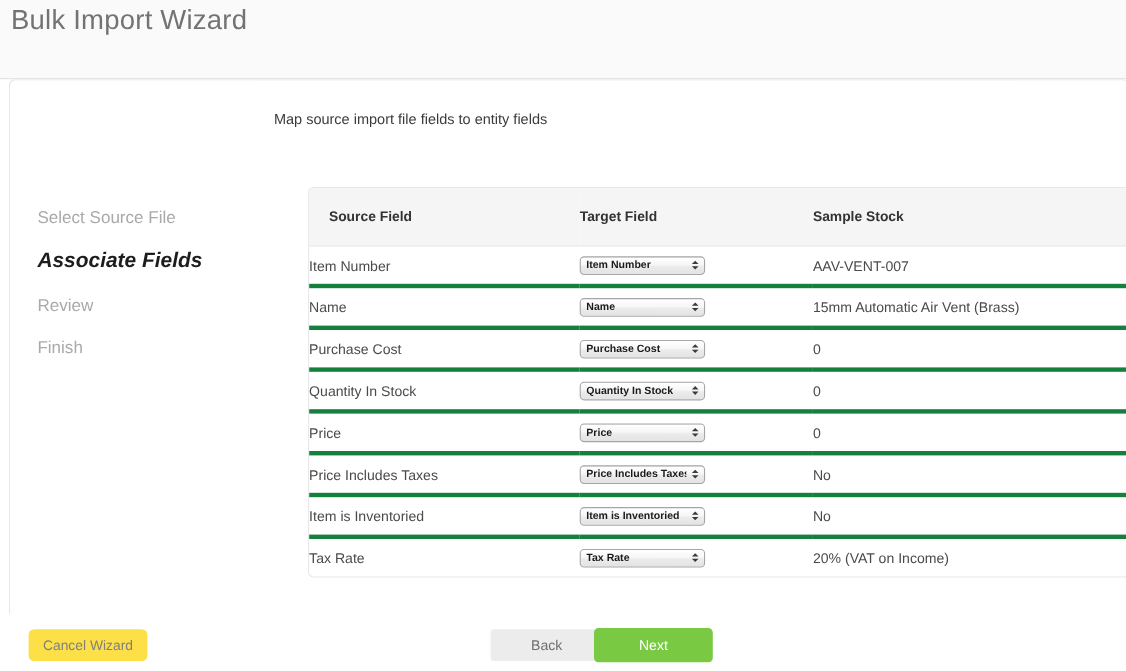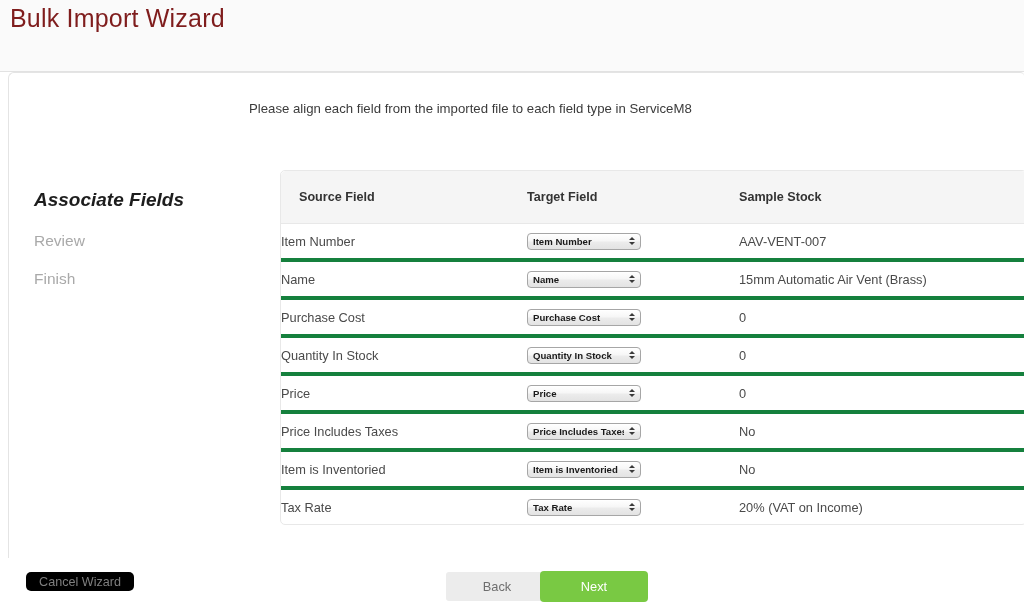--- a/index.html
+++ b/index.html
@@ -22,21 +22,21 @@
     border-bottom: 1px solid #e2e2e2;
     box-sizing: border-box;
     position: relative;
   }
   .page-title {
     position: absolute;
     left: 10px;
     top: 4px;
     font-size: 25px;
     font-weight: 400;
-    color: #7f1d1d;
+    color: #737373;
     letter-spacing: 0.2px;
   }
 
   
   .wizard-card {
     position: absolute;
     left: 8px;
     top: 72px;
     width: 1016px;
     height: 486px;
@@ -193,22 +193,22 @@
     font-family: "Liberation Sans", sans-serif;
     cursor: pointer;
     box-sizing: border-box;
     padding: 0;
   }
   .btn-cancel {
     position: absolute;
     left: 26px;
     top: 572px;
     width: 108px;
-    height: 19px;
-    background: #000000;
+    height: 29px;
+    background: #fde047;
     border-radius: 5px;
     color: #7f7f7f;
     font-size: 12.6px;
   }
   .btn-back {
     position: absolute;
     left: 446px;
     top: 572px;
     width: 102px;
     height: 29px;
@@ -232,21 +232,21 @@
 </head>
 <body>
 
 <div class="page-header">
   <div class="page-title">Bulk Import Wizard</div>
 </div>
 
 <div class="wizard-card">
 
   <div class="instructions">
-    <div class="instruction-line">Please align each field from the imported file to each field type in ServiceM8</div>
+    <div class="instruction-line">Map source import file fields to entity fields</div>
   </div>
 
   <div class="map-table">
     <table>
       <thead>
         <tr>
           <th class="col-source">Source Field</th>
           <th class="col-target">Target Field</th>
           <th class="col-sample">Sample Stock</th>
         </tr>
@@ -316,20 +316,21 @@
                 </span></div></td>
             <td class="cell-sample">20% (VAT on Income)</td>
           </tr>
         </tbody>
     </table>
   </div>
 
 </div>
 
 <div class="steps">
+  <div class="step">Select Source File</div>
   <div class="step is-active">Associate Fields</div>
   <div class="step">Review</div>
   <div class="step">Finish</div>
 </div>
 
 <button class="btn btn-cancel">Cancel Wizard</button>
 <button class="btn btn-back">Back</button>
 <button class="btn btn-next" style="background: rgb(121, 201, 67);">Next</button>
 
 </body></html>

